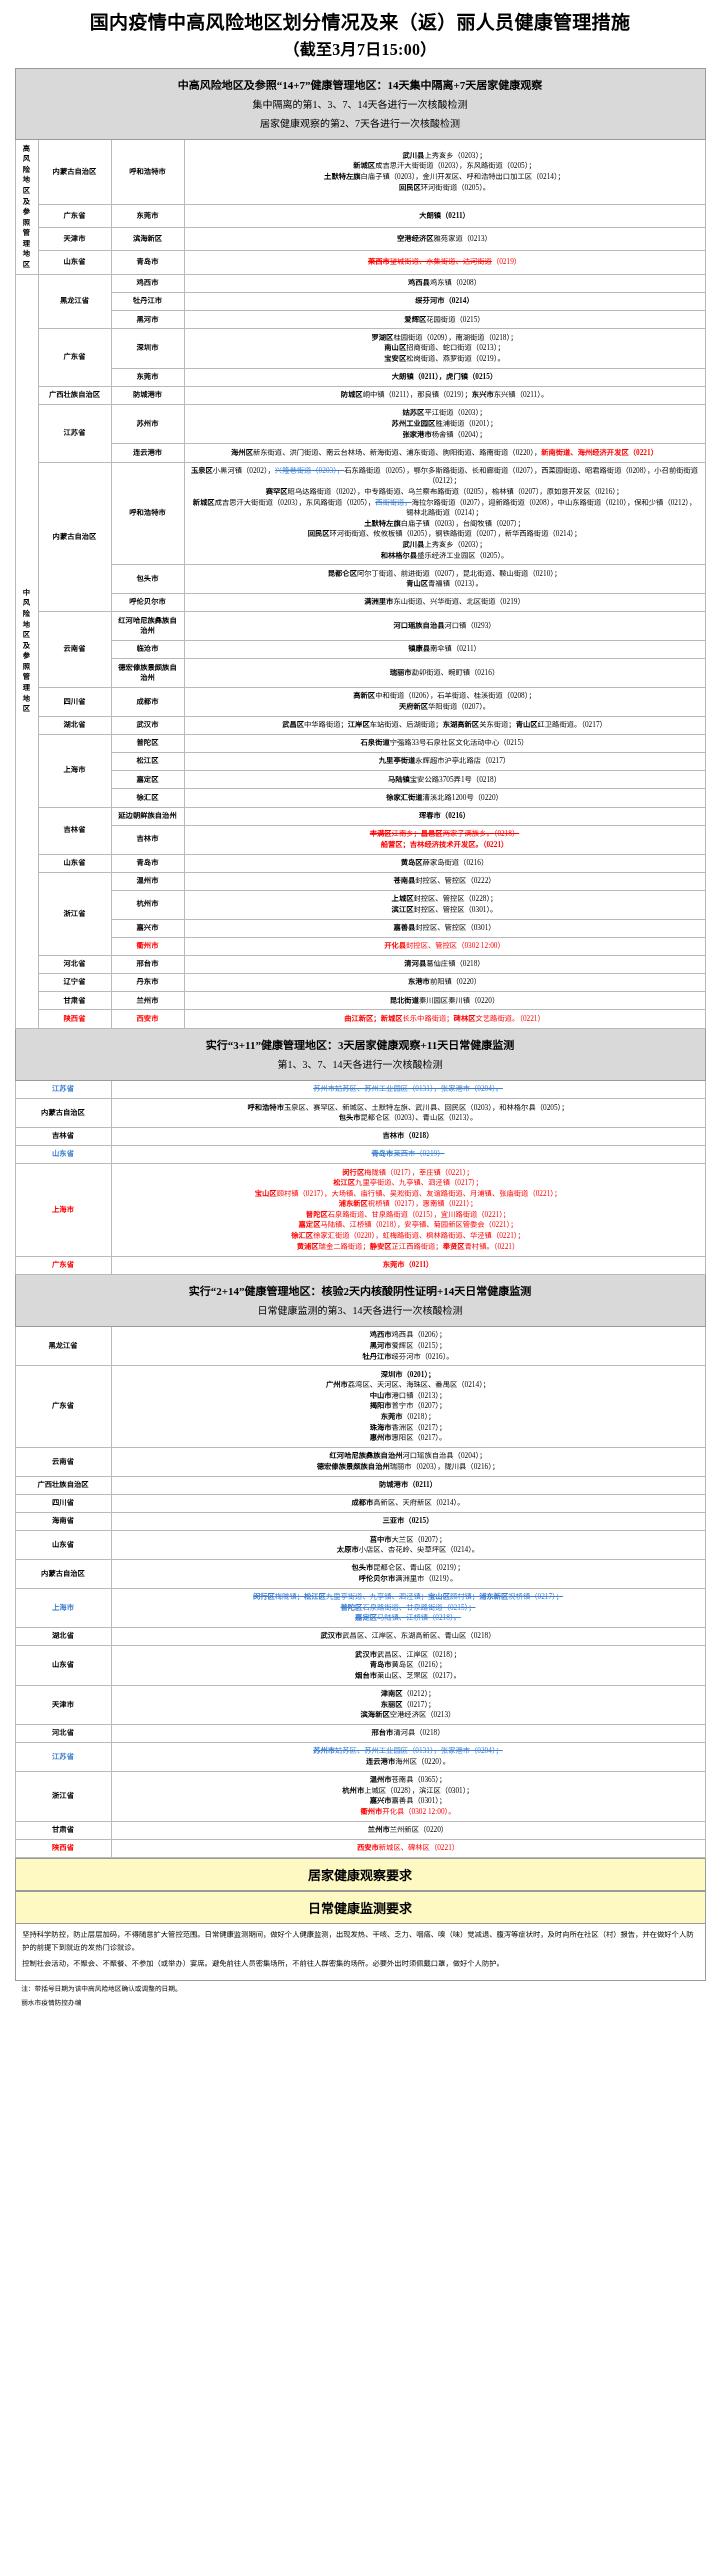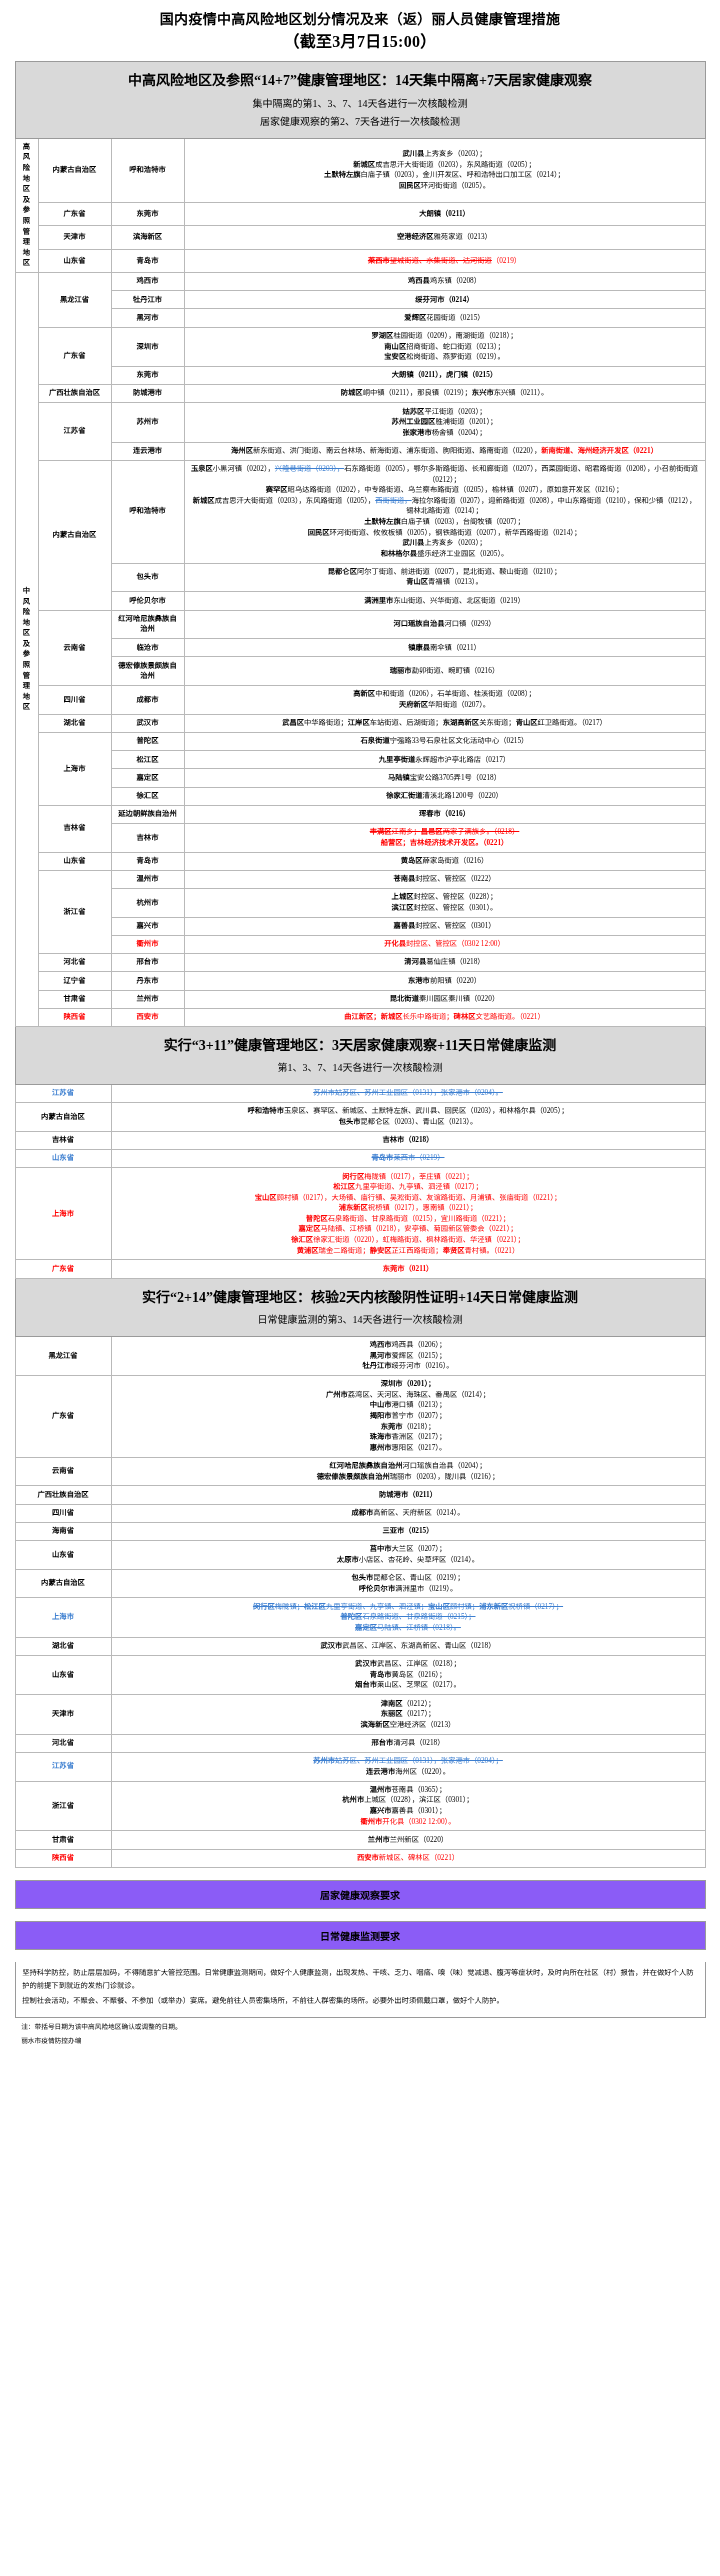--- a/index.html
+++ b/index.html
@@ -7,21 +7,21 @@
     font-family:"Liberation Serif","DejaVu Serif",serif;
     color:#000;
     width:720px;
   }
   .page{width:720px;box-sizing:border-box;padding:0 0 6.7px 0;}
 
   
   .doc-title{
     text-align:center;
     font-weight:bold;
-    font-size:14px;
+    font-size:19px;
     line-height:1.5;
     padding-top:9.3px;
     letter-spacing:0.3px;
   }
   .doc-subtitle{
     text-align:center;
     font-weight:bold;
     font-size:16px;
     line-height:1.5;
     padding-bottom:6.7px;
@@ -73,47 +73,47 @@
 
   
   tr.banner td{
     background:#d9d9d9;
     text-align:center;
     padding:6px 4px;
     border:0.7px solid #9a9a9a;
   }
   .banner-h{
     font-weight:bold;
-    font-size:14px;
+    font-size:11px;
     line-height:1.9;
   }
   .banner-s{
     font-size:10px;
     line-height:1.85;
   }
 
   
   .red{color:#ff0000;}
   .blue{color:#3d7fd0;}
   .strike{text-decoration:line-through;}
   .bold{font-weight:bold;}
 
   
   .note-banner{
     width:691px;
-    margin:12px auto;
+    margin:0 auto;
     box-sizing:border-box;
-    background:#8b5cf6;
+    background:#fef9c3;
     border-left:0.7px solid #9a9a9a;
     border-right:0.7px solid #9a9a9a;
     border-top:0.7px solid #9a9a9a;
     border-bottom:0.7px solid #9a9a9a;
     text-align:center;
     font-weight:bold;
-    font-size:10px;
+    font-size:13px;
     padding:6px 0 6px 0;
   }
   .note-body{
     width:691px;
     margin:0 auto;
     box-sizing:border-box;
     border-left:0.7px solid #9a9a9a;
     border-right:0.7px solid #9a9a9a;
     border-bottom:0.7px solid #9a9a9a;
     padding:5.3px 6.7px 6.7px 6.7px;

